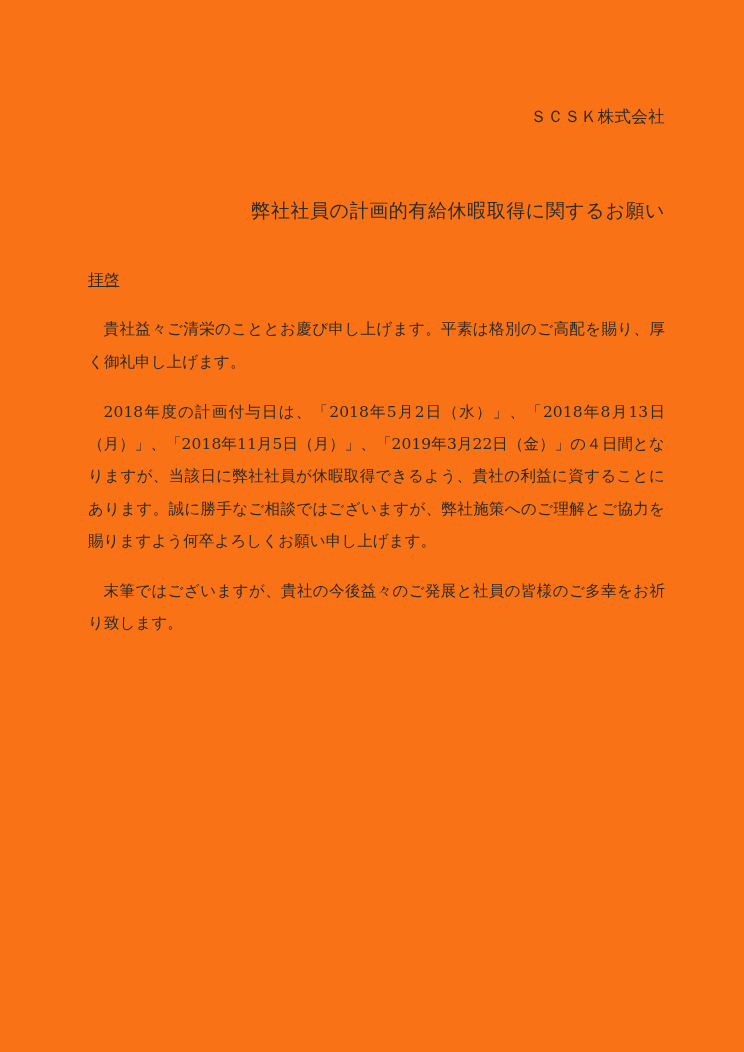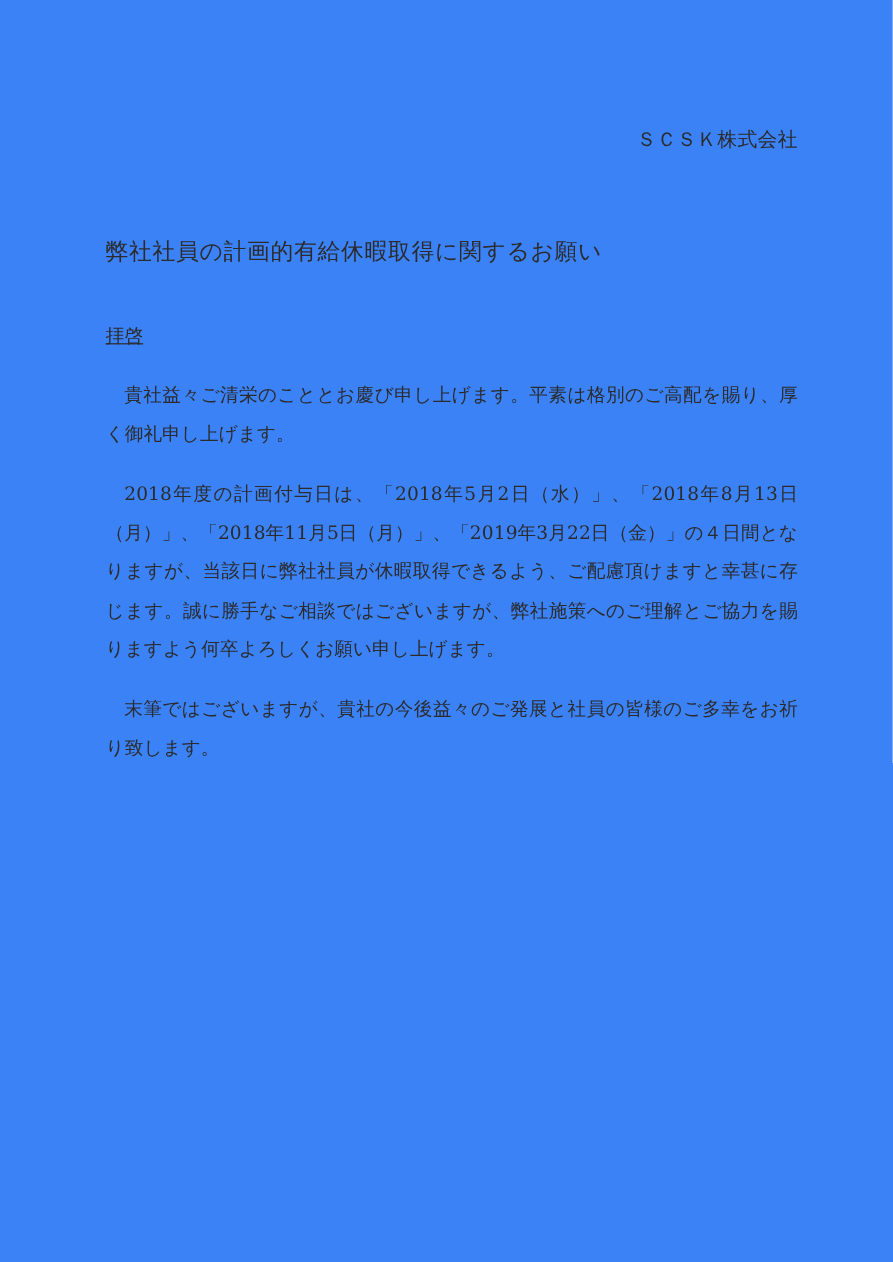--- a/index.html
+++ b/index.html
@@ -15,21 +15,21 @@
     font-family: "DejaVu Serif", "Liberation Serif", serif;
     color: #2b2b2b;
     -webkit-font-smoothing: antialiased;
   }
 
   .page {
     position: relative;
     width: 744px;
     height: 1052px;
     box-sizing: border-box;
-    background: #3b82f6;
+    background: #f97316;
   }
 
   
   .sender-block {
     position: absolute;
     top: 104px;
     left: 88px;
     width: 577px;
     text-align: right;
   }
@@ -48,21 +48,21 @@
     margin-top: 8px;
     white-space: pre;
   }
 
   
   .doc-title {
     position: absolute;
     top: 196px;
     left: 88px;
     width: 577px;
-    text-align: left;
+    text-align: right;
     font-size: 19px;
     letter-spacing: 0.03em;
     line-height: 1.5;
   }
 
   
   .body-area {
     position: absolute;
     top: 266px;
     left: 88px;
@@ -102,19 +102,19 @@
   <div class="doc-title">弊社社員の計画的有給休暇取得に関するお願い</div>
 
   <div class="body-area">
 
     <div class="salutation">拝啓</div>
 
     <p class="para first-para">貴社益々ご清栄のこととお慶び申し上げます。平素は格別のご高配を賜り、厚く御礼申し上げます。</p>
 
 
 
-    <p class="para">2018年度の計画付与日は、「2018年5月2日（水）」、「2018年8月13日（月）」、「2018年11月5日（月）」、「2019年3月22日（金）」の４日間となりますが、当該日に弊社社員が休暇取得できるよう、ご配慮頂けますと幸甚に存じます。誠に勝手なご相談ではございますが、弊社施策へのご理解とご協力を賜りますよう何卒よろしくお願い申し上げます。</p>
+    <p class="para">2018年度の計画付与日は、「2018年5月2日（水）」、「2018年8月13日（月）」、「2018年11月5日（月）」、「2019年3月22日（金）」の４日間となりますが、当該日に弊社社員が休暇取得できるよう、貴社の利益に資することにあります。誠に勝手なご相談ではございますが、弊社施策へのご理解とご協力を賜りますよう何卒よろしくお願い申し上げます。</p>
 
     <p class="para">末筆ではございますが、貴社の今後益々のご発展と社員の皆様のご多幸をお祈り致します。</p>
 
   </div>
 
 </div>
 
 </body></html>

